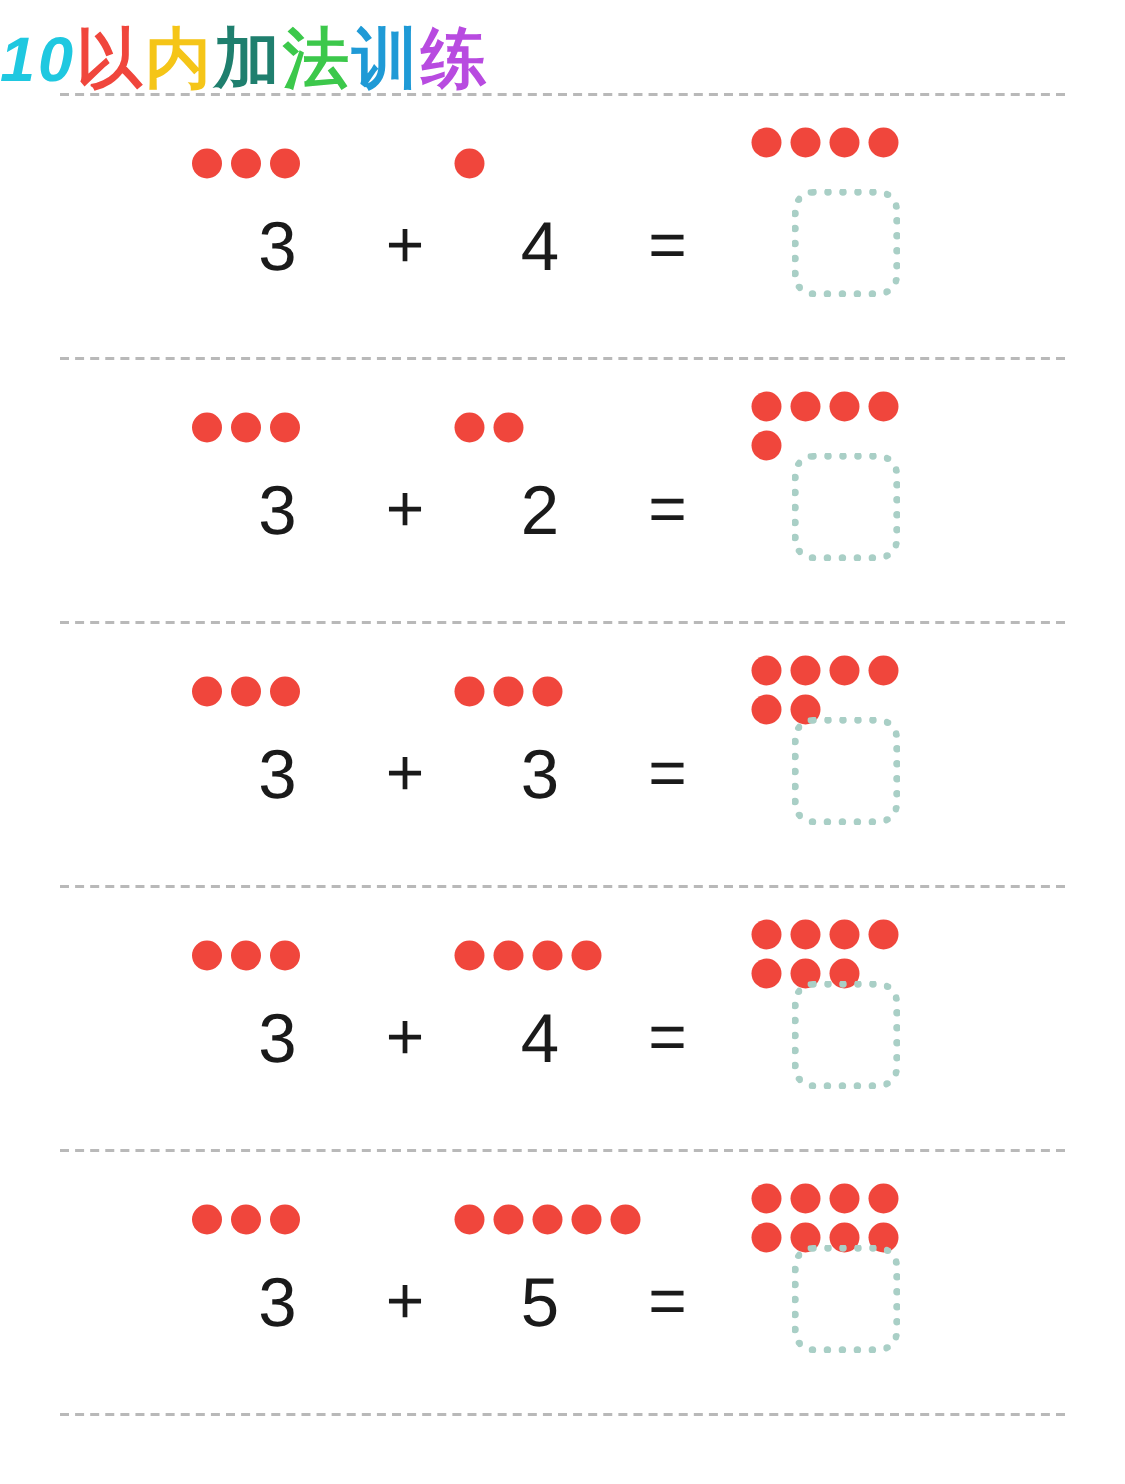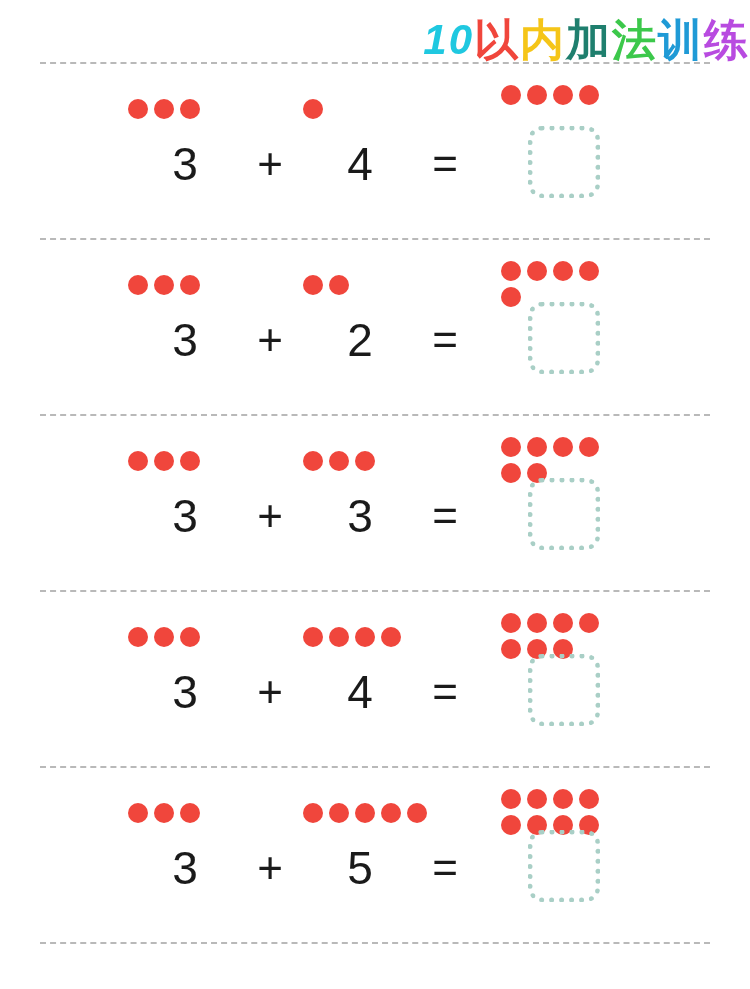--- a/index.html
+++ b/index.html
@@ -14,26 +14,25 @@
     overflow: hidden;
   }
   .sheet {
     position: relative;
     width: 750px;
     height: 989px;
     box-sizing: border-box;
   }
   
   .title {
-    text-align: right;
+    text-align: left;
     padding-top: 18px;
     height: 62px;
     box-sizing: border-box;
     white-space: nowrap;
-    margin-left: 12px;
   }
   .title span {
     font-family: "DejaVu Sans", sans-serif;
     font-size: 44px;
     font-weight: bold;
     letter-spacing: 2px;
     line-height: 44px;
     display: inline-block;
     vertical-align: middle;
   }

